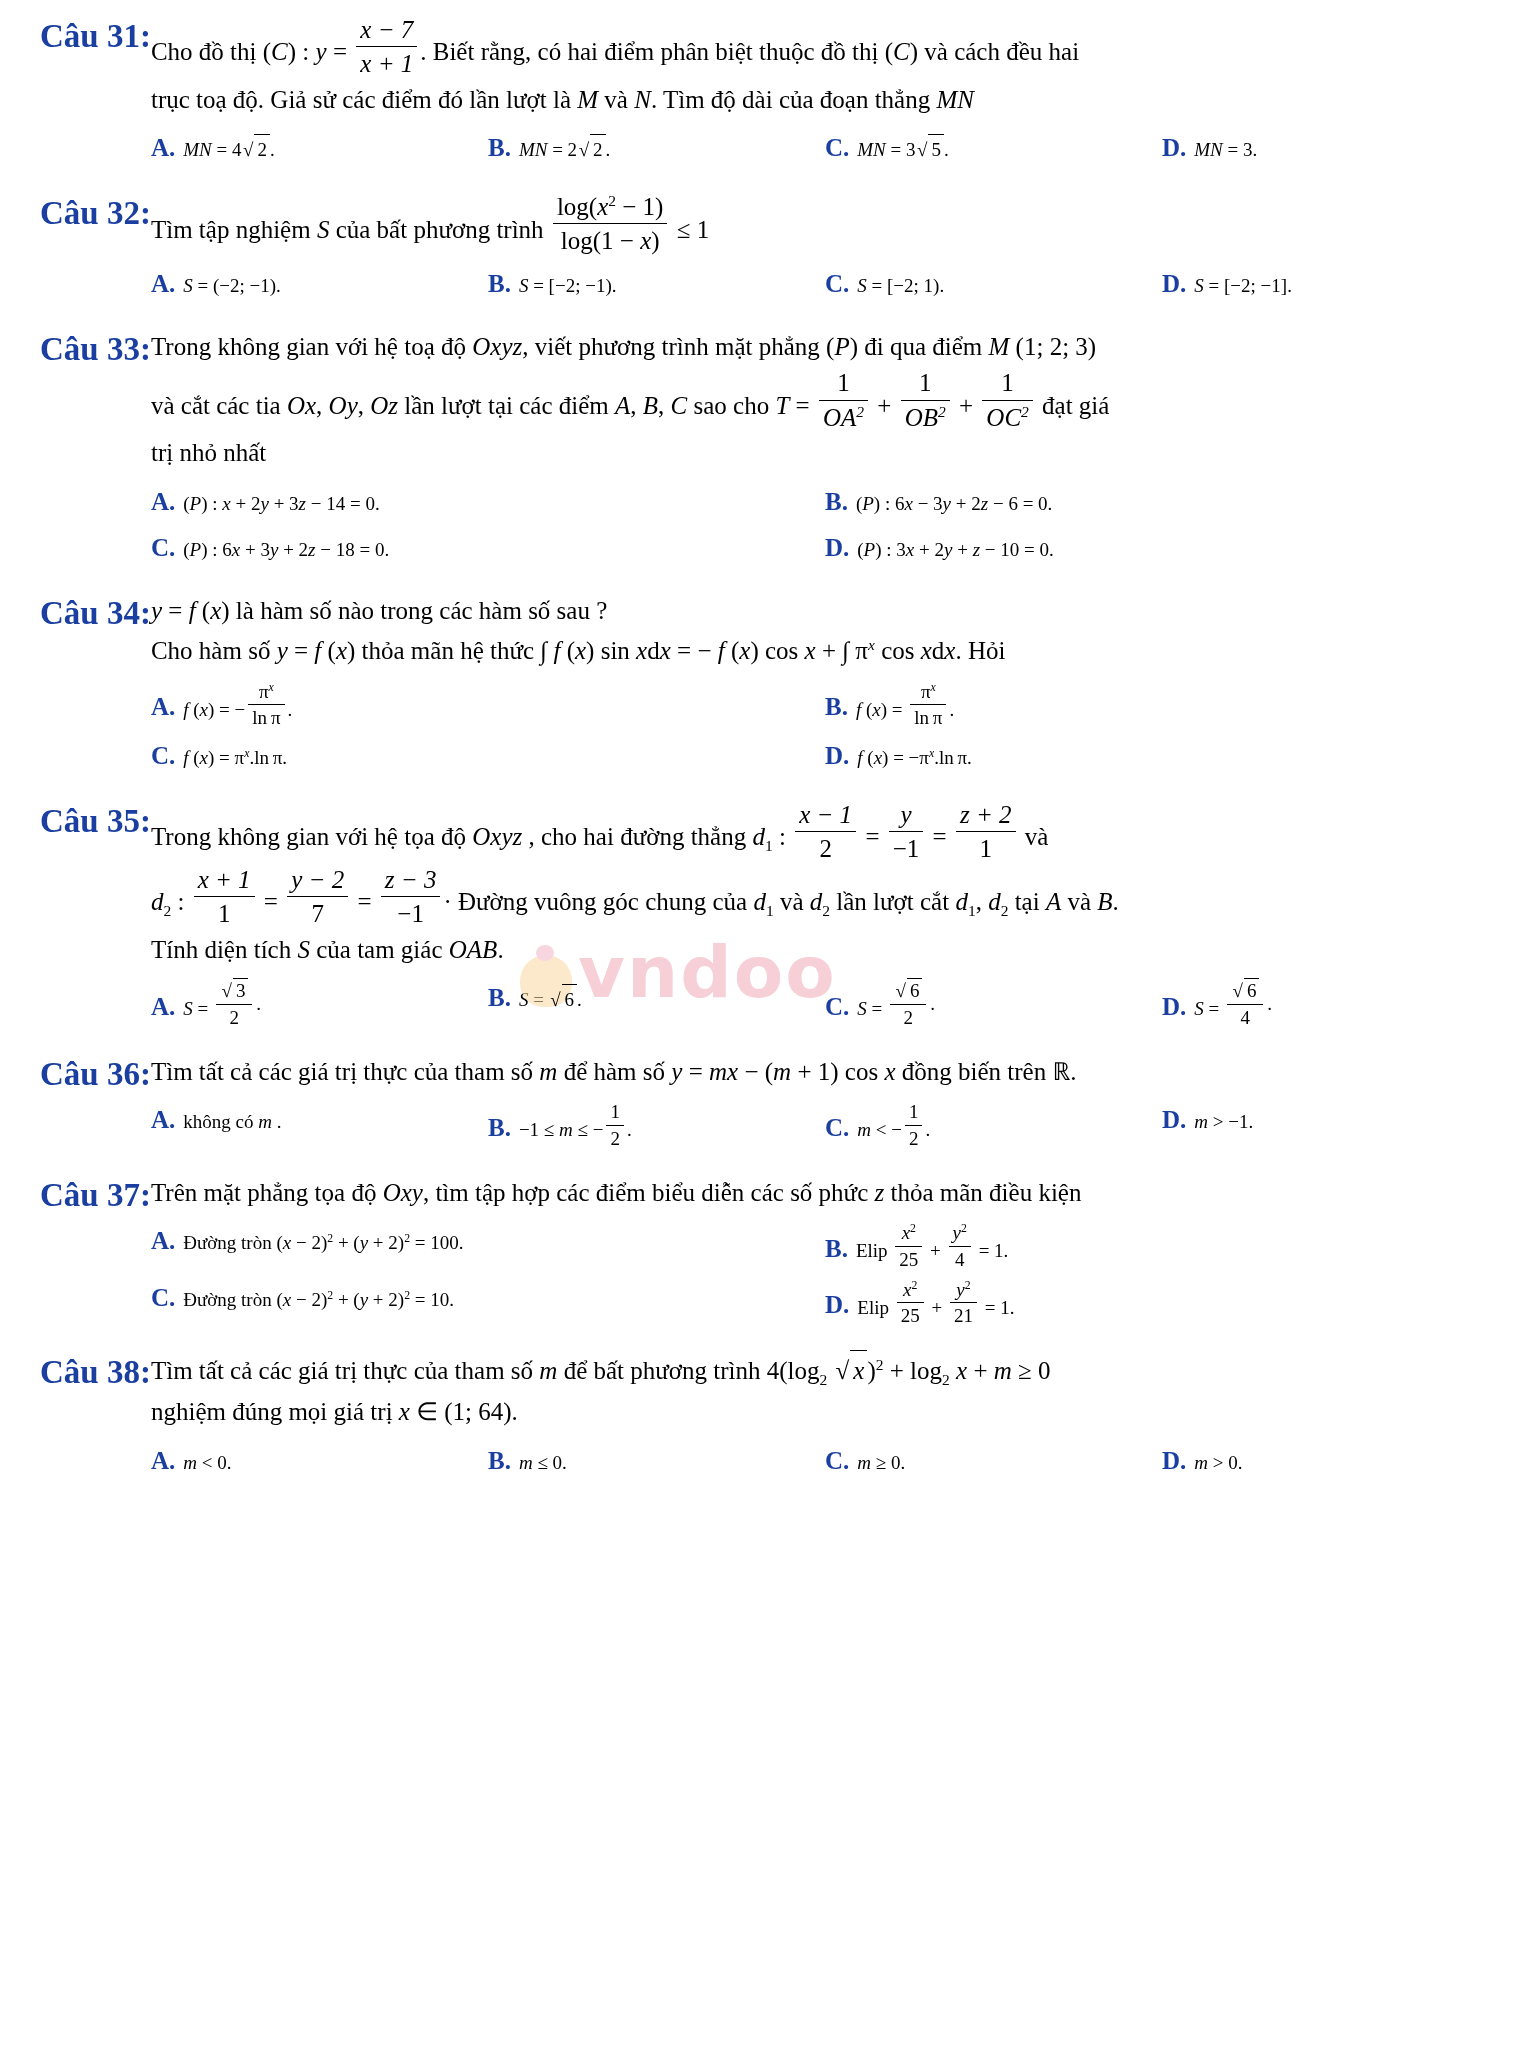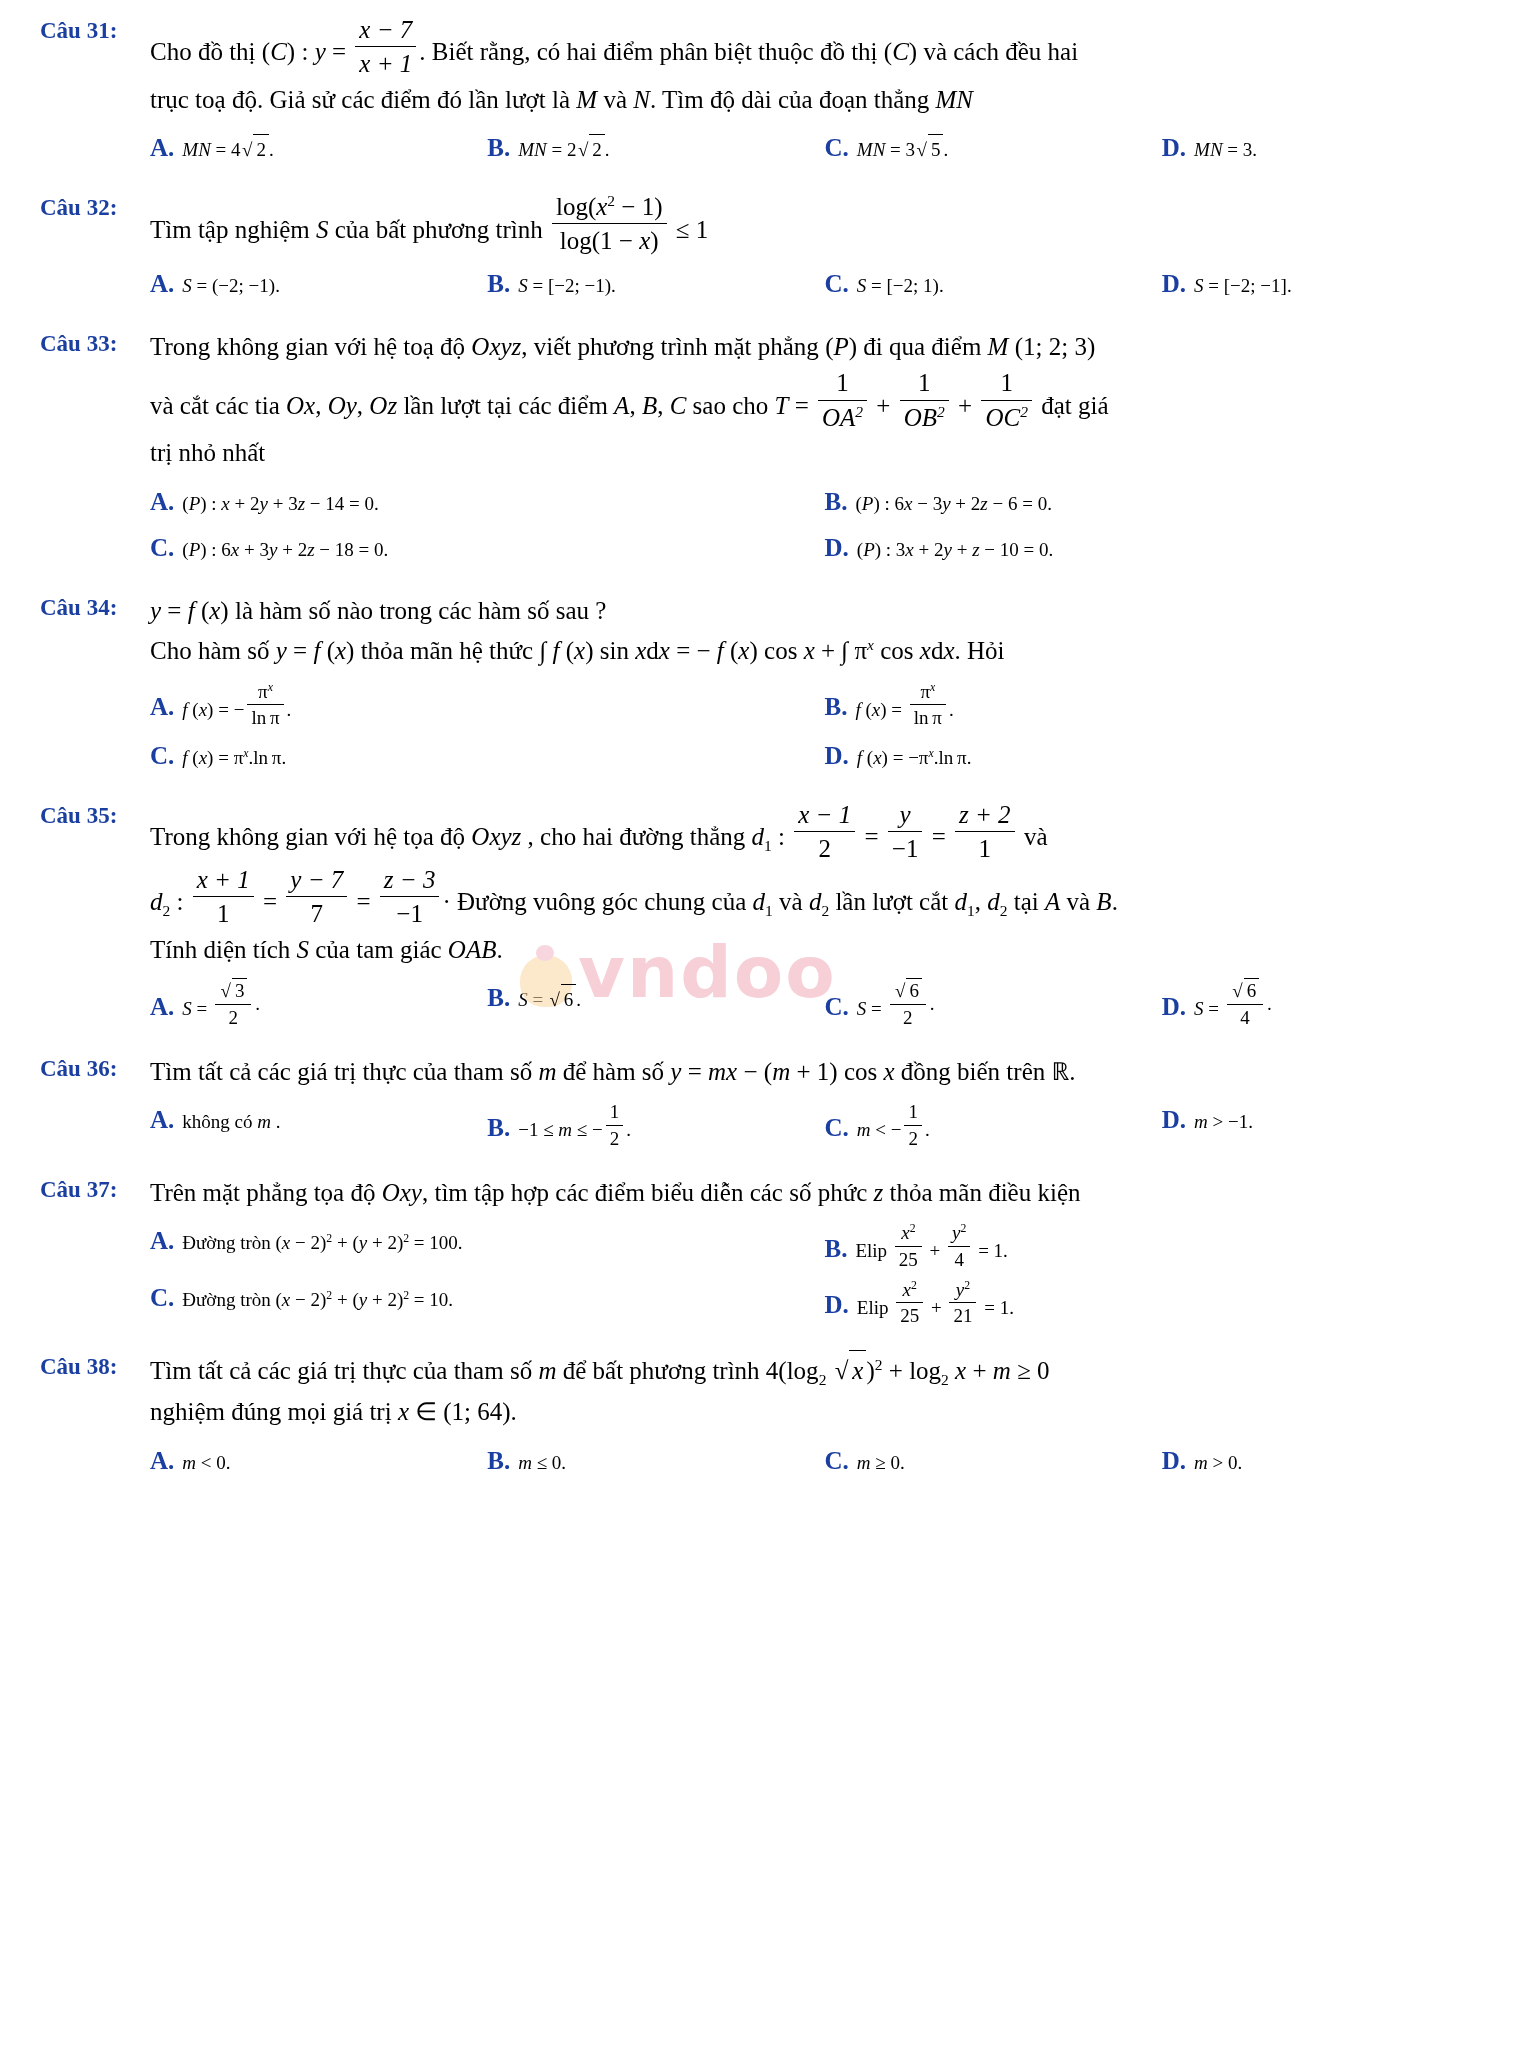--- a/index.html
+++ b/index.html
@@ -20,21 +20,21 @@
     position: relative;
   }
   .q {
     display: flex;
     margin-bottom: 16px;
   }
   .q-label {
     flex: 0 0 110px;
     font-weight: bold;
     color: #1a3fa0;
-    font-size: 23px;
+    font-size: 33px;
     padding-top: 4px;
     white-space: nowrap;
   }
   .q-body {
     flex: 1 1 auto;
     font-size: 25px;
     line-height: 1.62;
   }
   .stem {
     text-align: justify;
@@ -271,21 +271,21 @@
       <div class="stem">
         Trong không gian với hệ tọa độ <span class="ital">Oxyz</span> , cho hai đường thẳng
         <span class="ital">d</span><sub class="idx">1</sub> :
         <span class="mfrac"><span class="num ital">x − 1</span><span class="den">2</span></span> =
         <span class="mfrac"><span class="num ital">y</span><span class="den">−1</span></span> =
         <span class="mfrac"><span class="num ital">z + 2</span><span class="den">1</span></span> và
       </div>
       <div class="stem">
         <span class="ital">d</span><sub class="idx">2</sub> :
         <span class="mfrac"><span class="num ital">x + 1</span><span class="den">1</span></span> =
-        <span class="mfrac"><span class="num ital">y − 7</span><span class="den">7</span></span> =
+        <span class="mfrac"><span class="num ital">y − 2</span><span class="den">7</span></span> =
         <span class="mfrac"><span class="num ital">z − 3</span><span class="den">−1</span></span>·
         Đường vuông góc chung của <span class="ital">d</span><sub class="idx">1</sub> và <span class="ital">d</span><sub class="idx">2</sub> lần lượt cắt <span class="ital">d</span><sub class="idx">1</sub>, <span class="ital">d</span><sub class="idx">2</sub> tại <span class="ital">A</span> và <span class="ital">B</span>.
       </div>
       <div class="stem">
         Tính diện tích <span class="ital">S</span> của tam giác <span class="ital">OAB</span>.
       </div>
       <div class="opts cols4">
         <div class="opt">
           <span class="opt-letter">A.</span>
           <span class="opt-body"><span class="ital">S</span> = <span class="mfrac"><span class="num"><span class="sqrt">√<span class="radicand">3</span></span></span><span class="den">2</span></span>·</span>

